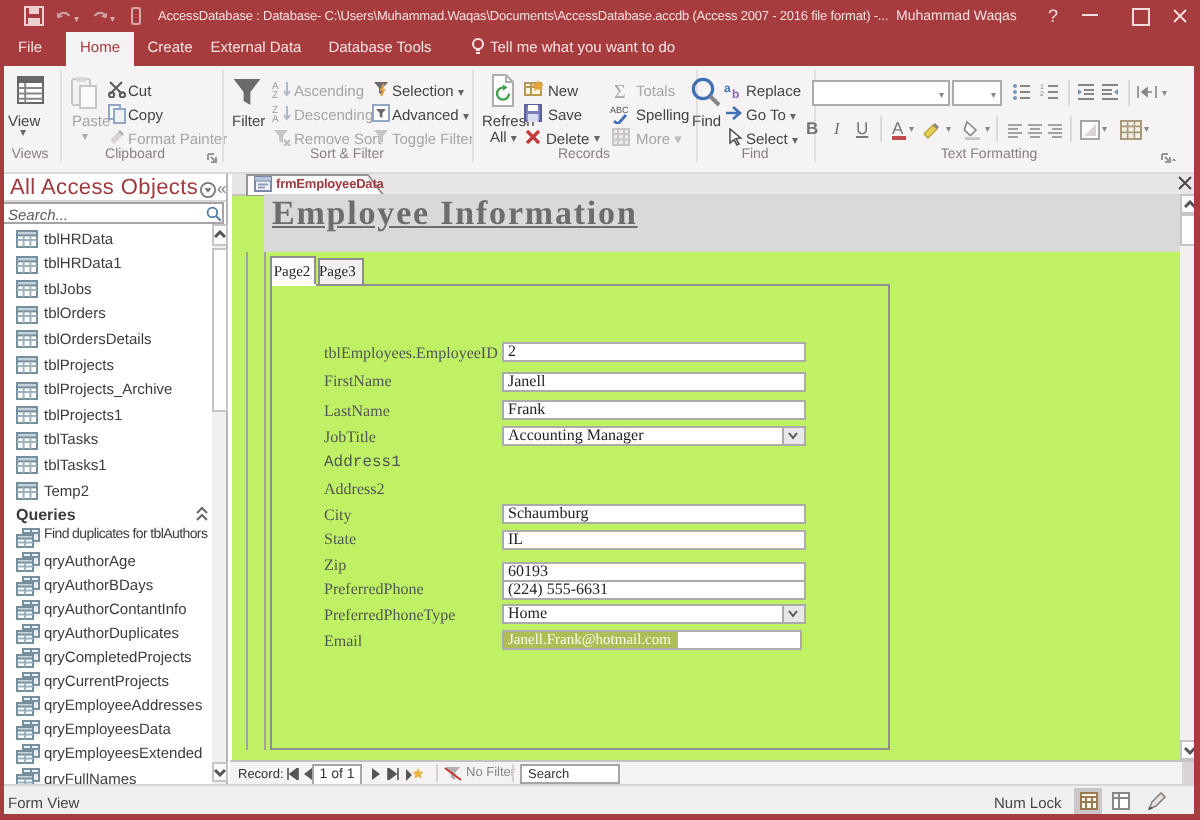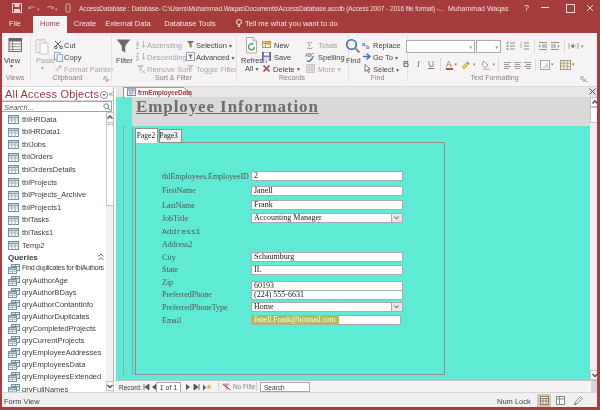--- a/index.html
+++ b/index.html
@@ -19,21 +19,21 @@
 .glabel{position:absolute;top:41px;font-size:7px;color:#8a8083;text-align:center;}
 .gsep{position:absolute;top:2px;height:46px;width:1px;background:#e2dfe0;}
 .btxt{position:absolute;font-size:7.5px;color:#444;white-space:nowrap;}
 .btxtg{position:absolute;font-size:7.5px;color:#a9a4a6;white-space:nowrap;}
 .dar{font-size:6px;color:#666;}
 
 #nav{left:0;top:87px;width:114px;height:305px;background:#fff;border-right:1px solid #b8b4b5;box-sizing:border-box;}
 #navhead{left:5px;top:1px;font-size:11px;color:#a0393c;letter-spacing:0.2px;}
 .navitem{position:absolute;left:22px;font-size:7.5px;color:#3c3c3c;white-space:nowrap;}
 
-#main{left:116px;top:87px;width:481px;height:293px;background:#5eead4;}
+#main{left:116px;top:87px;width:481px;height:293px;background:#bef264;}
 #doctabbar{left:0;top:0;width:481px;height:10px;background:#e9e6e7;}
 #band{left:16px;top:10px;width:458px;height:29px;background:#d9d9d9;}
 #formtitle{left:20px;top:10px;font-family:"Liberation Serif",serif;font-size:17px;font-weight:bold;color:#6d6d6d;text-decoration:underline;letter-spacing:0.9px;}
 .fieldlabel{position:absolute;font-family:"Liberation Serif",serif;font-size:8px;color:#555;white-space:nowrap;}
 .fieldbox{position:absolute;left:135px;width:147.5px;height:8px;background:#fff;border:1px solid #ababab;font-family:"Liberation Serif",serif;font-size:8px;color:#222;padding-left:2px;line-height:8px;white-space:nowrap;overflow:hidden;}
 #searchbox{position:absolute;left:0px;top:14px;width:112px;height:10.5px;border:1px solid #a8a4a6;border-left:none;box-sizing:border-box;background:#fff;font-size:7.5px;color:#5a5a5a;}
 .cbtn{position:absolute;right:0;top:0;width:10px;height:8px;background:#e8e6e7;border-left:1px solid #ababab;}
 #emailsel{display:inline-block;background:#aebd56;color:#fbfbee;height:8px;line-height:8px;padding:0 2px;width:83px;}
 
 #recbar{left:115px;top:380px;width:482px;height:12px;background:#f4f2f3;border-top:1px solid #c6c2c4;box-sizing:border-box;font-size:6.5px;color:#333;}

